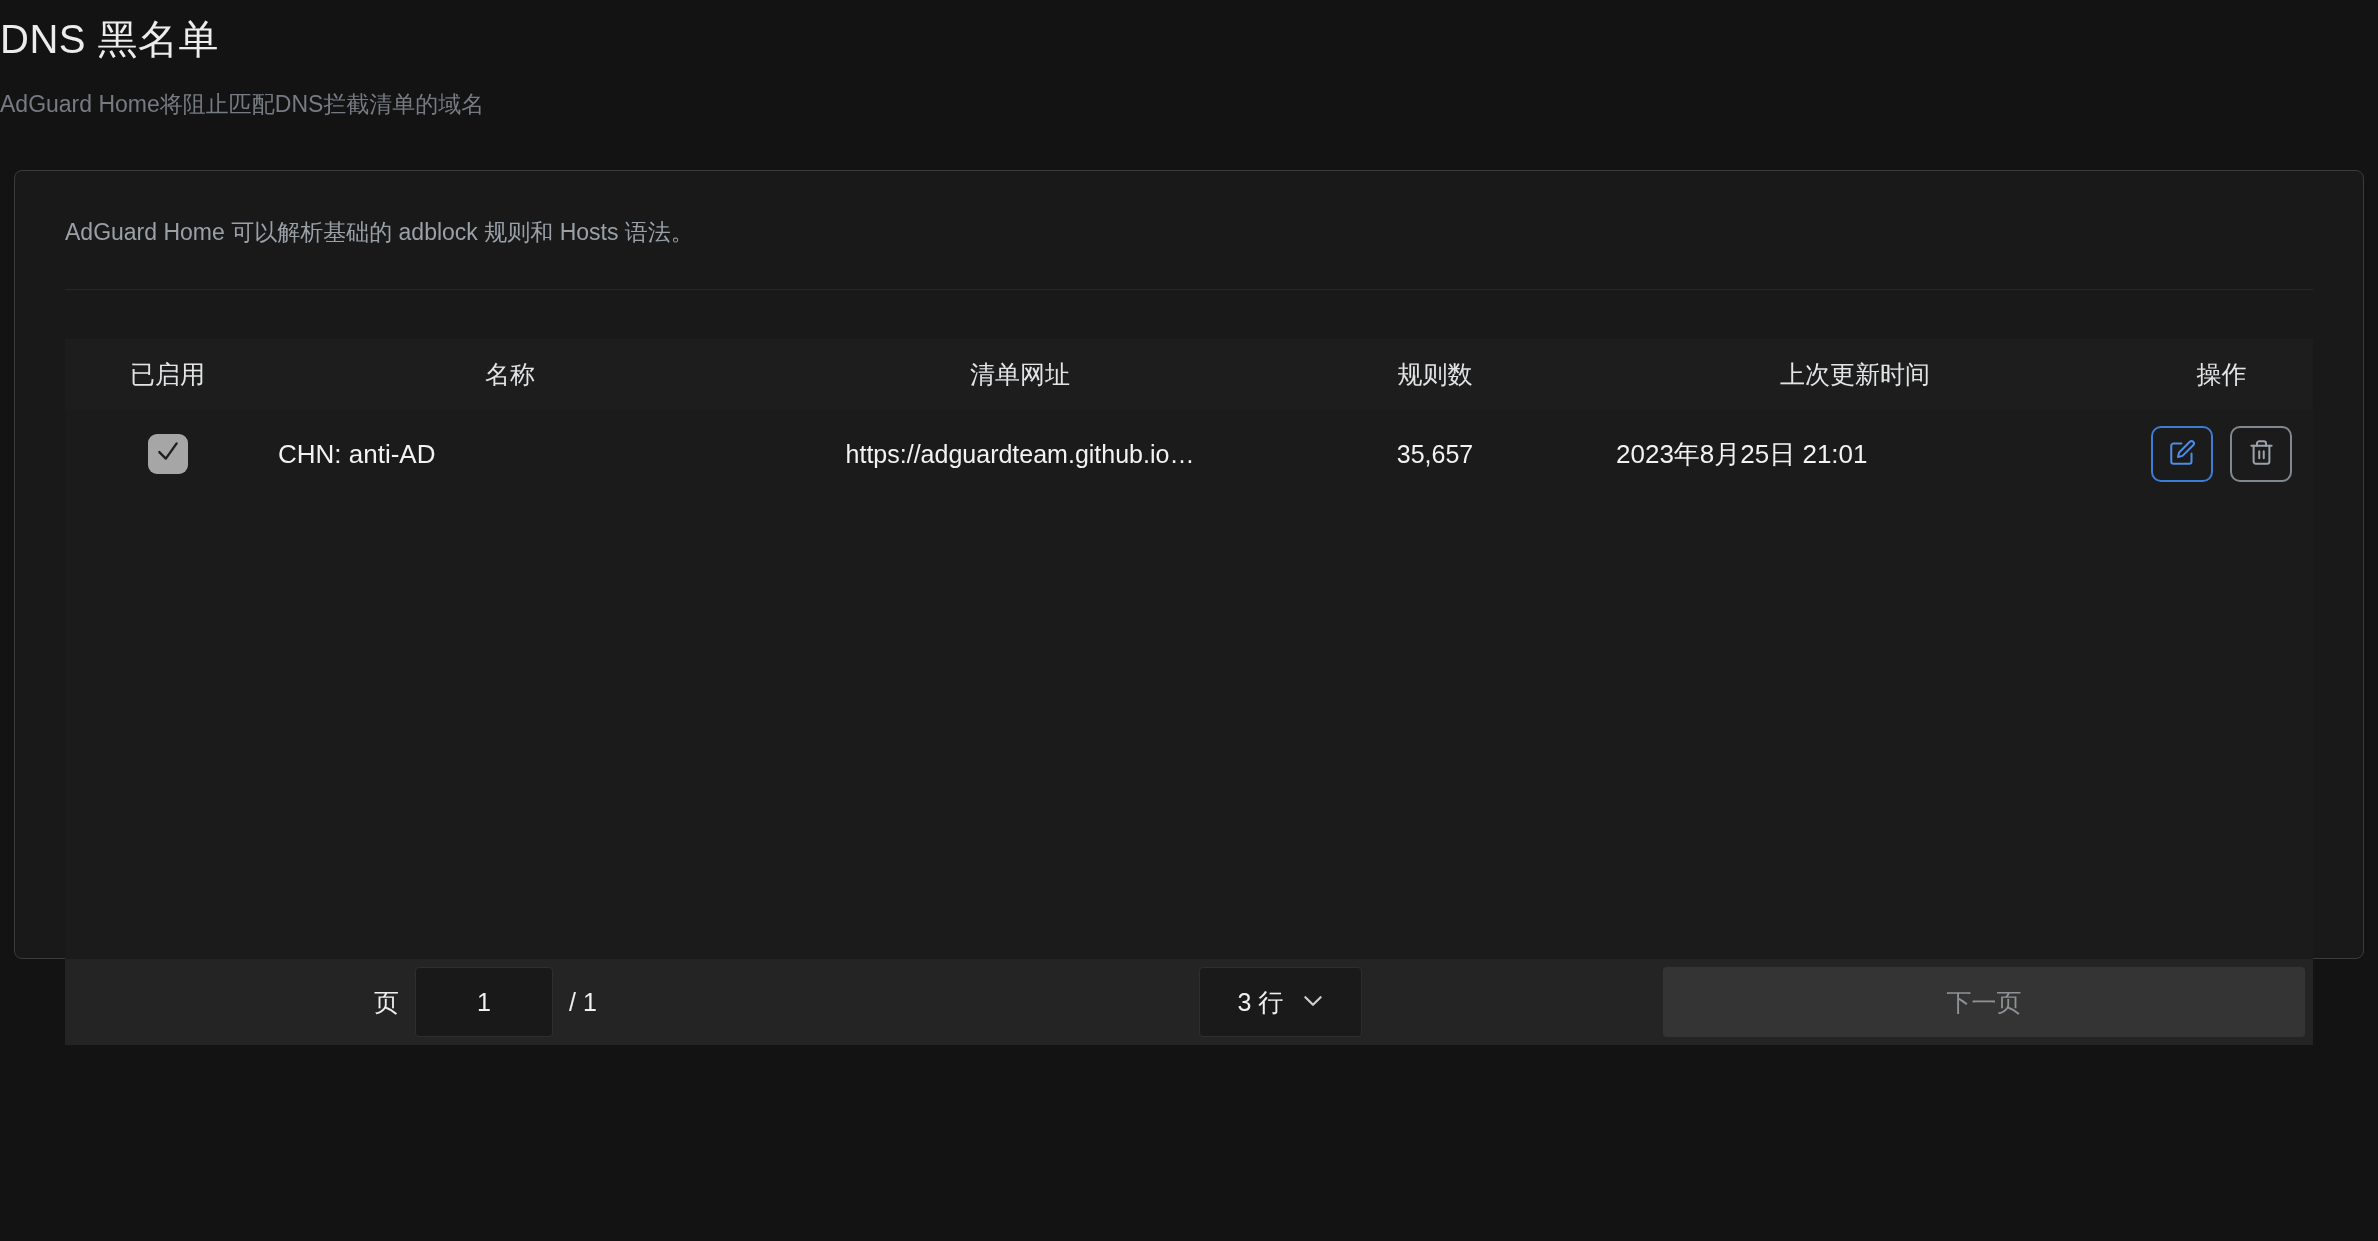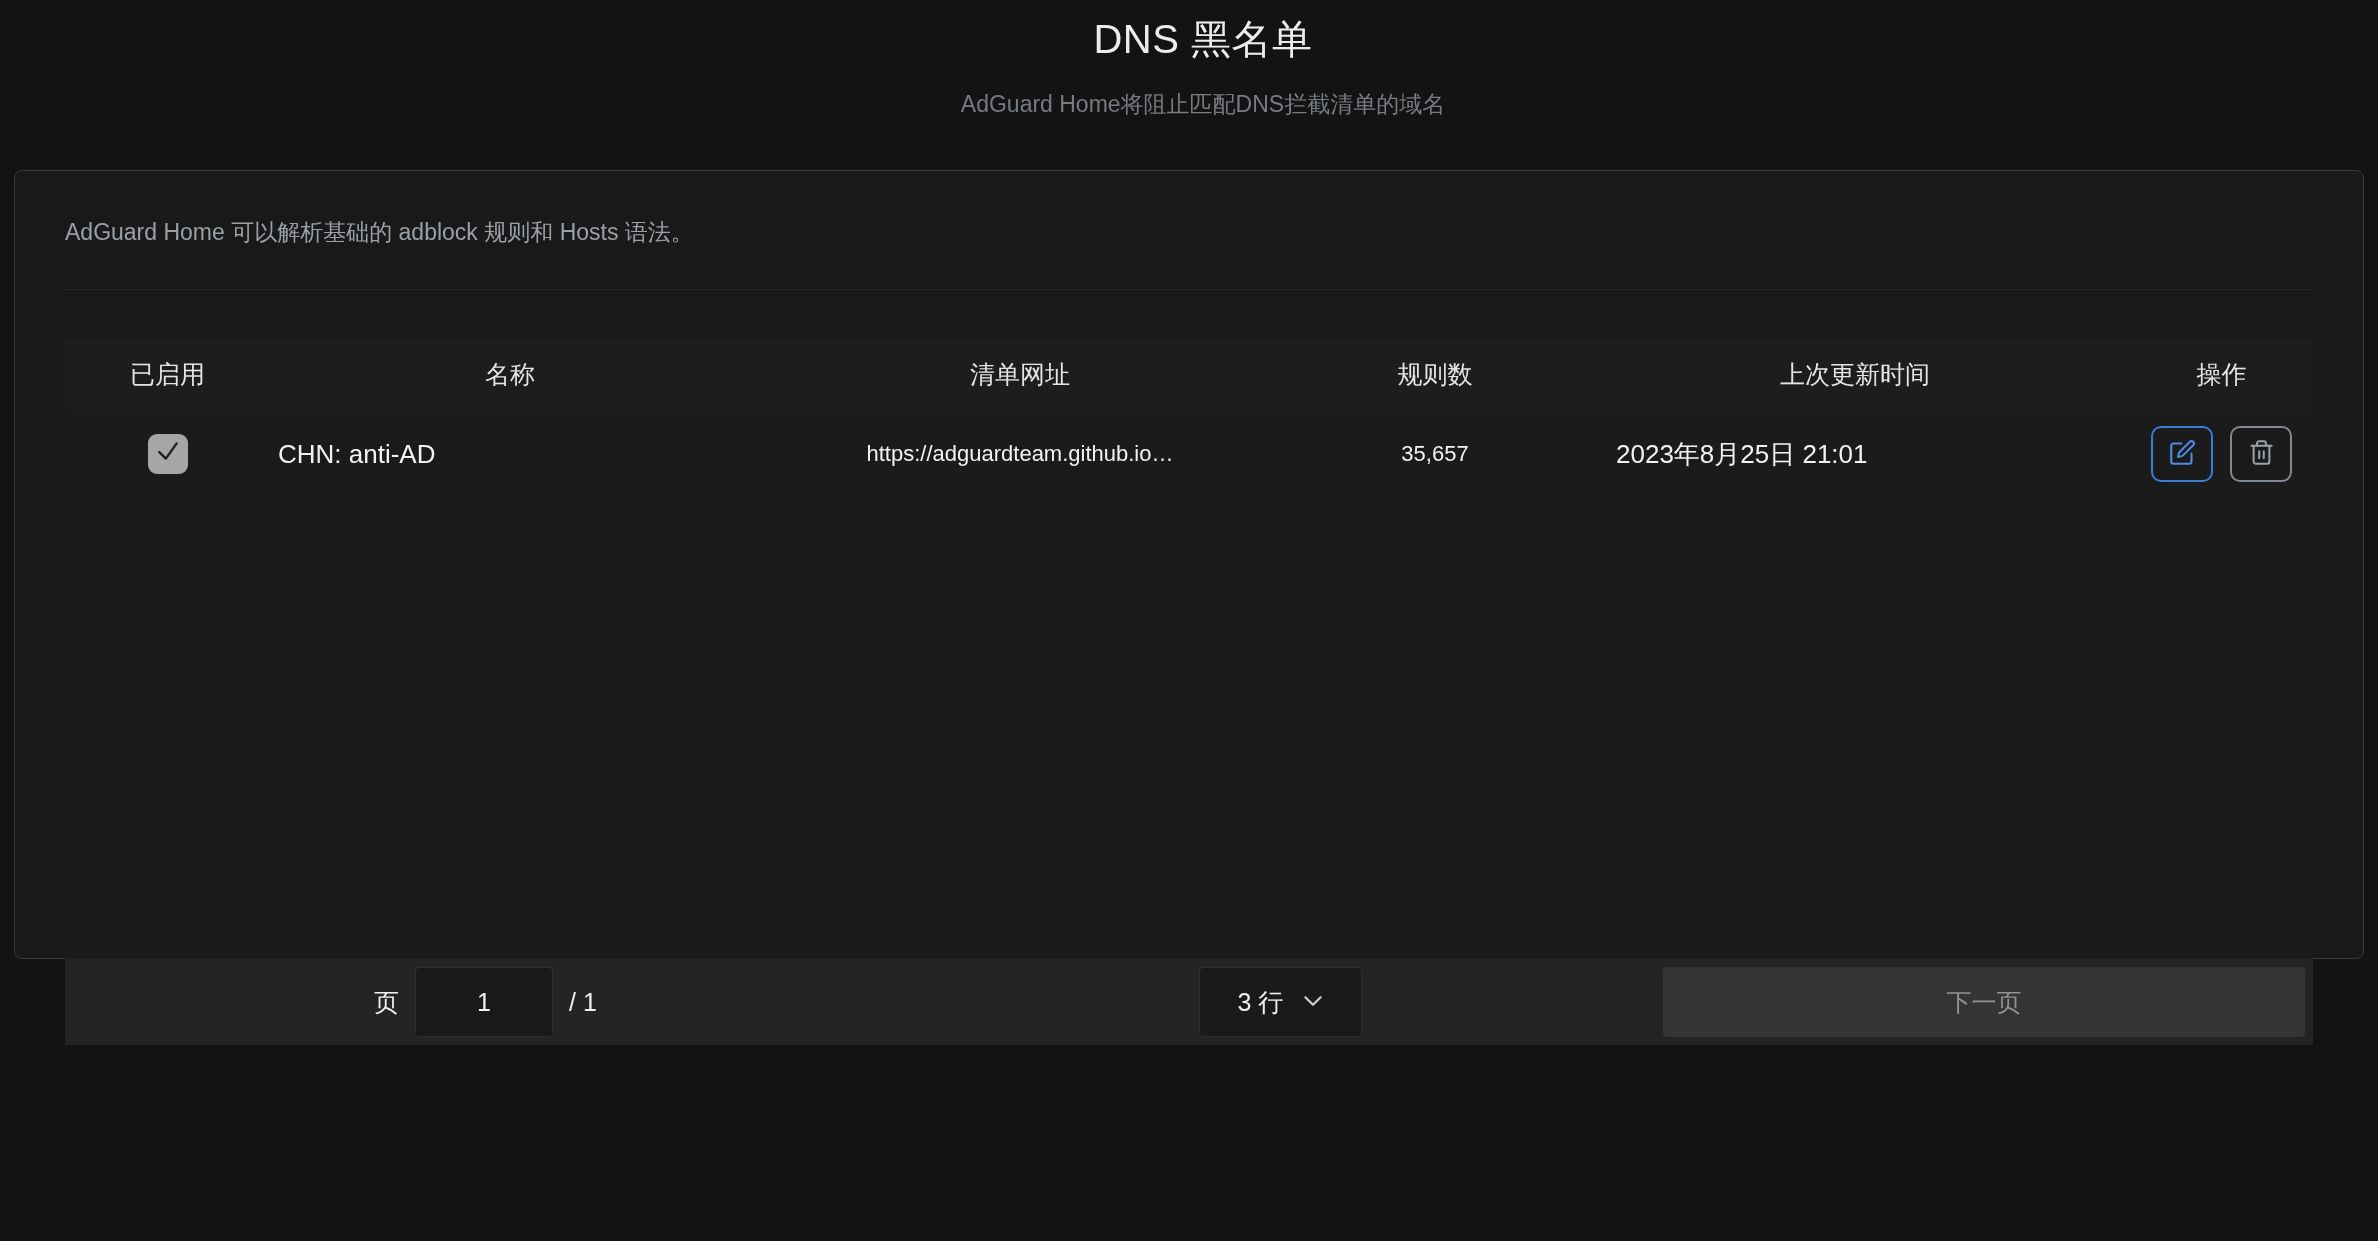--- a/index.html
+++ b/index.html
@@ -5,21 +5,21 @@
   * { box-sizing: border-box; margin: 0; padding: 0; }
   html,body { width: 2378px; height: 1241px; }
   body {
     background: #131313;
     font-family: "Liberation Sans", "DejaVu Sans", sans-serif;
     color: #ededed;
     overflow: hidden;
   }
 
   
-  .page-header { padding: 12px 0 0 28px; text-align: center; }
+  .page-header { padding: 12px 0 0 0; }
   .page-title { font-size: 40px; font-weight: 400; color: #ececec; letter-spacing: 0.5px; }
   .page-subtitle { margin-top: 22px; font-size: 23px; color: #767b83; }
 
   
   .card {
     margin: 50px 14px 0 14px;
     height: 789px;
     background: #191919;
     border: 1px solid #3b3b3b;
     border-radius: 8px;
@@ -37,21 +37,21 @@
   .th { font-size: 25px; color: #e2e4e6; text-align: center; }
   .col1 { width: 205px; }
   .col2 { width: 480px; }
   .col3 { width: 540px; }
   .col4 { width: 290px; }
   .col5 { width: 550px; }
   .col6 { width: 183px; }
 
   .tbody { height: 550px; background: #1b1b1b; }
   .trow { display: flex; align-items: center; height: 90px; }
-  .td { font-size: 22px; color: #f2f2f2; }
+  .td { font-size: 25px; color: #f2f2f2; }
   .td-center { display: flex; align-items: center; justify-content: center; }
   .td-name { font-size: 26px; padding-left: 8px; }
   .td-date { font-size: 26px; padding-left: 36px; }
 
   .checkbox {
     width: 40px; height: 40px;
     background: #a6a6a6;
     border-radius: 9px;
     display: flex; align-items: center; justify-content: center;
     cursor: pointer;

